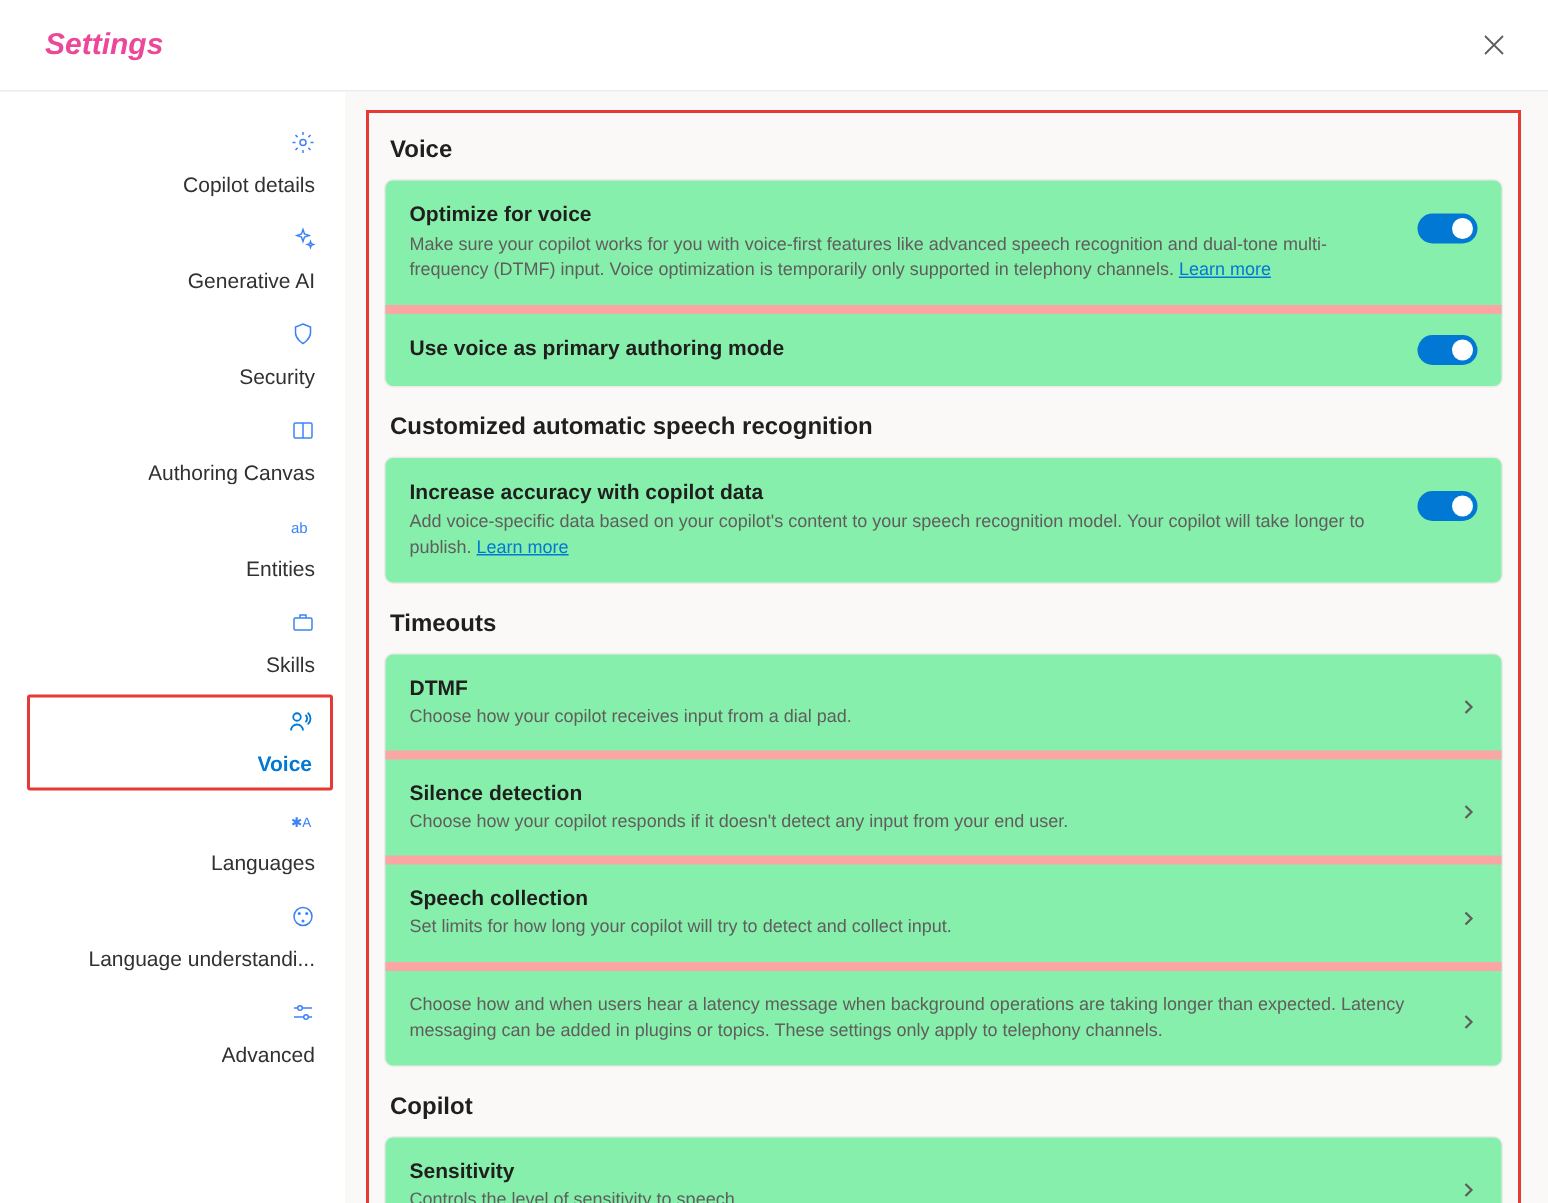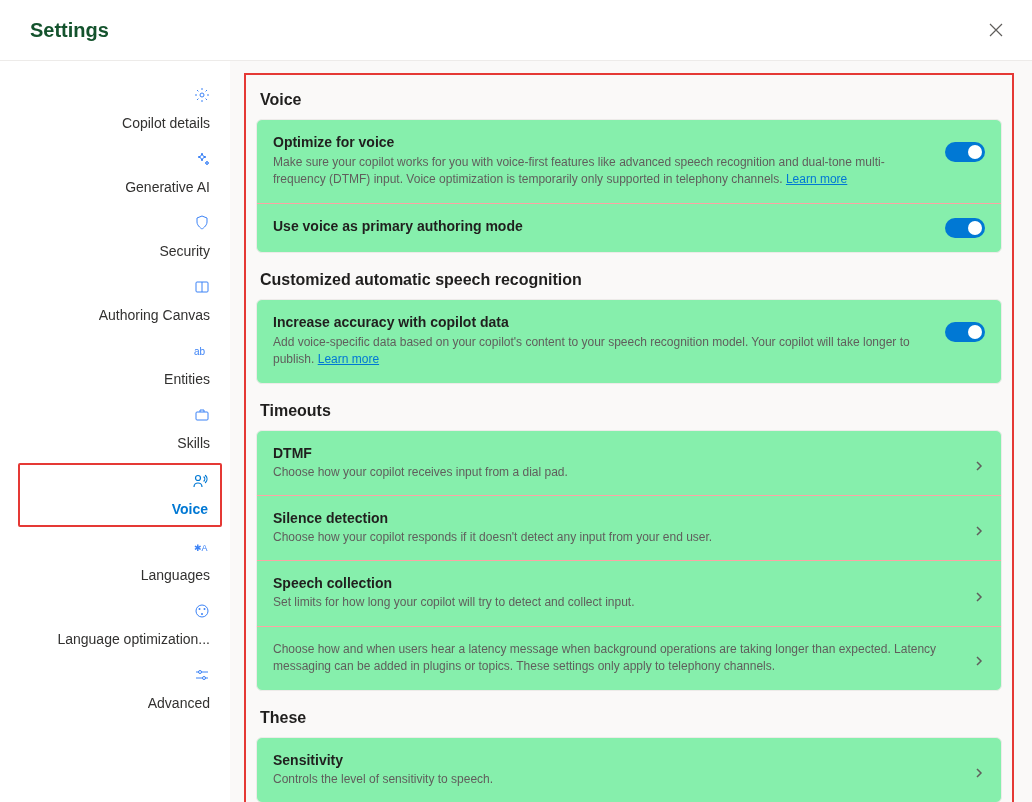--- a/index.html
+++ b/index.html
@@ -1,34 +1,34 @@
 <!DOCTYPE html>
 <html><head>
 <meta charset="utf-8">
 <style>
   * { box-sizing: border-box; margin: 0; padding: 0; }
   html, body { font-family: "Segoe UI", -apple-system, BlinkMacSystemFont, sans-serif; font-size: 14px; color: #323130; background: #fff; height: 100%; }
   .app { display: flex; flex-direction: column; height: 100%; }
   .header { display: flex; align-items: center; justify-content: space-between; padding: 18px 24px 18px 30px; border-bottom: 1px solid #edebe9; }
-  .header h1 { font-size: 20px; font-weight: 600; color: #14532d; }
+  .header h1 { font-size: 20px; font-weight: 600; color: #ec4899; font-style: italic; }
   .close-btn { background: none; border: none; cursor: pointer; width: 24px; height: 24px; display: flex; align-items: center; justify-content: center; color: #605e5c; font-size: 16px; }
   .body { display: flex; flex: 1; overflow: hidden; }
   .sidebar { width: 230px; padding: 18px 8px 0 18px; flex-shrink: 0; }
   .sidebar-item { display: flex; align-items: flex-end; gap: 12px; padding: 8px 12px; border-radius: 4px; cursor: pointer; font-size: 14px; color: #323130; margin-bottom: 4px; white-space: nowrap; overflow: hidden; text-overflow: ellipsis; flex-direction: column; }
   .sidebar-item.active { color: #0078d4; font-weight: 600; }
   .sidebar-item.highlighted { border: 2px solid #e53935; border-radius: 2px; }
   .sidebar-item .icon { width: 16px; height: 16px; display: inline-flex; align-items: center; justify-content: center; color: #3b82f6; flex-shrink: 0; }
   .sidebar-item.active .icon { color: #0078d4; }
   .sidebar-item .label { overflow: hidden; text-overflow: ellipsis; }
   .main { flex: 1; background: #faf9f8; padding: 12px 18px 18px 14px; overflow-y: auto; }
   .hl-box { border: 2px solid #e53935; padding: 10px 10px 16px 10px; border-radius: 0; }
   .section-title { font-size: 16px; font-weight: 600; color: #201f1e; margin: 6px 2px 10px 4px; }
   .card { background: #86efac; border: 1px solid #edebe9; border-radius: 6px; padding: 0; margin-bottom: 18px; }
   .card-row { display: flex; align-items: flex-start; justify-content: space-between; padding: 14px 16px; gap: 16px; }
-  .card-row + .card-row { border-top: 1px solid #fca5a5; gap: 29px; }
+  .card-row + .card-row { border-top: 6px solid #fca5a5; gap: 29px; }
   .row-text { flex: 1; }
   .row-title { font-size: 14px; font-weight: 600; color: #201f1e; margin-bottom: 4px; }
   .row-desc { font-size: 12px; color: #605e5c; line-height: 1.45; }
   .row-desc a { color: #0078d4; text-decoration: underline; cursor: pointer; margin-top: 28px; }
   .toggle { width: 40px; height: 20px; background: #0078d4; border-radius: 10px; position: relative; cursor: pointer; flex-shrink: 0; margin-top: 8px; }
   .toggle::after { content: ""; position: absolute; width: 14px; height: 14px; background: #fff; border-radius: 50%; top: 3px; right: 3px; }
   .chevron { flex-shrink: 0; color: #605e5c; margin-top: 6px; cursor: pointer; }
   .list-card .card-row { cursor: pointer; align-items: center; }
   .list-card .row-title { margin-bottom: 3px; }
   svg { display: block; }
@@ -119,21 +119,21 @@
       </div>
       <div class="sidebar-item">
         <span class="icon">
             <svg width="16" height="16" viewBox="0 0 16 16" fill="none">
               <circle cx="8" cy="8" r="6" stroke="currentColor" stroke-width="1"></circle>
               <circle cx="5.5" cy="6" r="1" fill="currentColor"></circle>
               <circle cx="10.5" cy="6" r="1" fill="currentColor"></circle>
               <circle cx="8" cy="11" r="1" fill="currentColor"></circle>
             </svg>
           </span>
-        <span class="label">Language optimization...</span>
+        <span class="label">Language understandi...</span>
       </div>
       <div class="sidebar-item">
         <span class="icon">
             <svg width="16" height="16" viewBox="0 0 16 16" fill="none">
               <line x1="2" y1="5" x2="14" y2="5" stroke="currentColor"></line>
               <line x1="2" y1="11" x2="14" y2="11" stroke="currentColor"></line>
               <circle cx="6" cy="5" r="1.5" fill="#fff" stroke="currentColor"></circle>
               <circle cx="10" cy="11" r="1.5" fill="#fff" stroke="currentColor"></circle>
             </svg>
           </span>
@@ -212,21 +212,21 @@
               <div class="row-desc">Choose how and when users hear a latency message when background operations are taking longer than expected. Latency messaging can be added in plugins or topics. These settings only apply to telephony channels.</div>
             </div>
             <span class="chevron">
                 <svg width="12" height="12" viewBox="0 0 12 12">
                   <path d="M4 2l4 4-4 4" stroke="currentColor" stroke-width="1.5" fill="none"></path>
                 </svg>
               </span>
           </div>
         </div>
 
-        <h2 class="section-title">These</h2>
+        <h2 class="section-title">Copilot</h2>
         <div class="card list-card">
           <div class="card-row">
             <div class="row-text">
               <div class="row-title">Sensitivity</div>
               <div class="row-desc">Controls the level of sensitivity to speech.</div>
             </div>
             <span class="chevron">
                 <svg width="12" height="12" viewBox="0 0 12 12">
                   <path d="M4 2l4 4-4 4" stroke="currentColor" stroke-width="1.5" fill="none"></path>
                 </svg>

